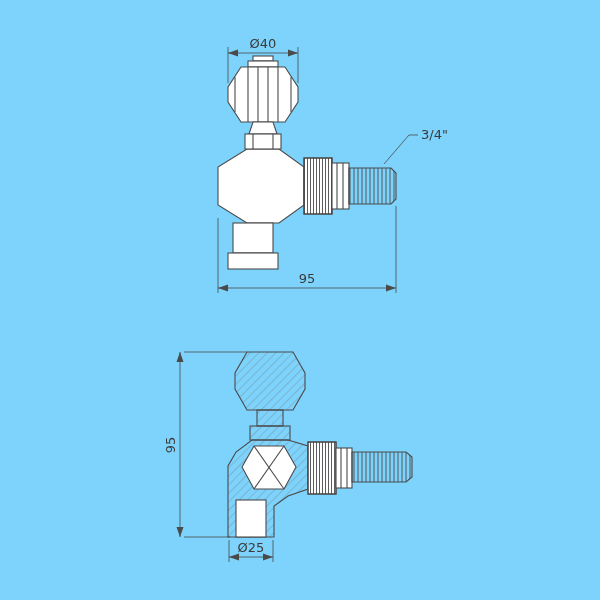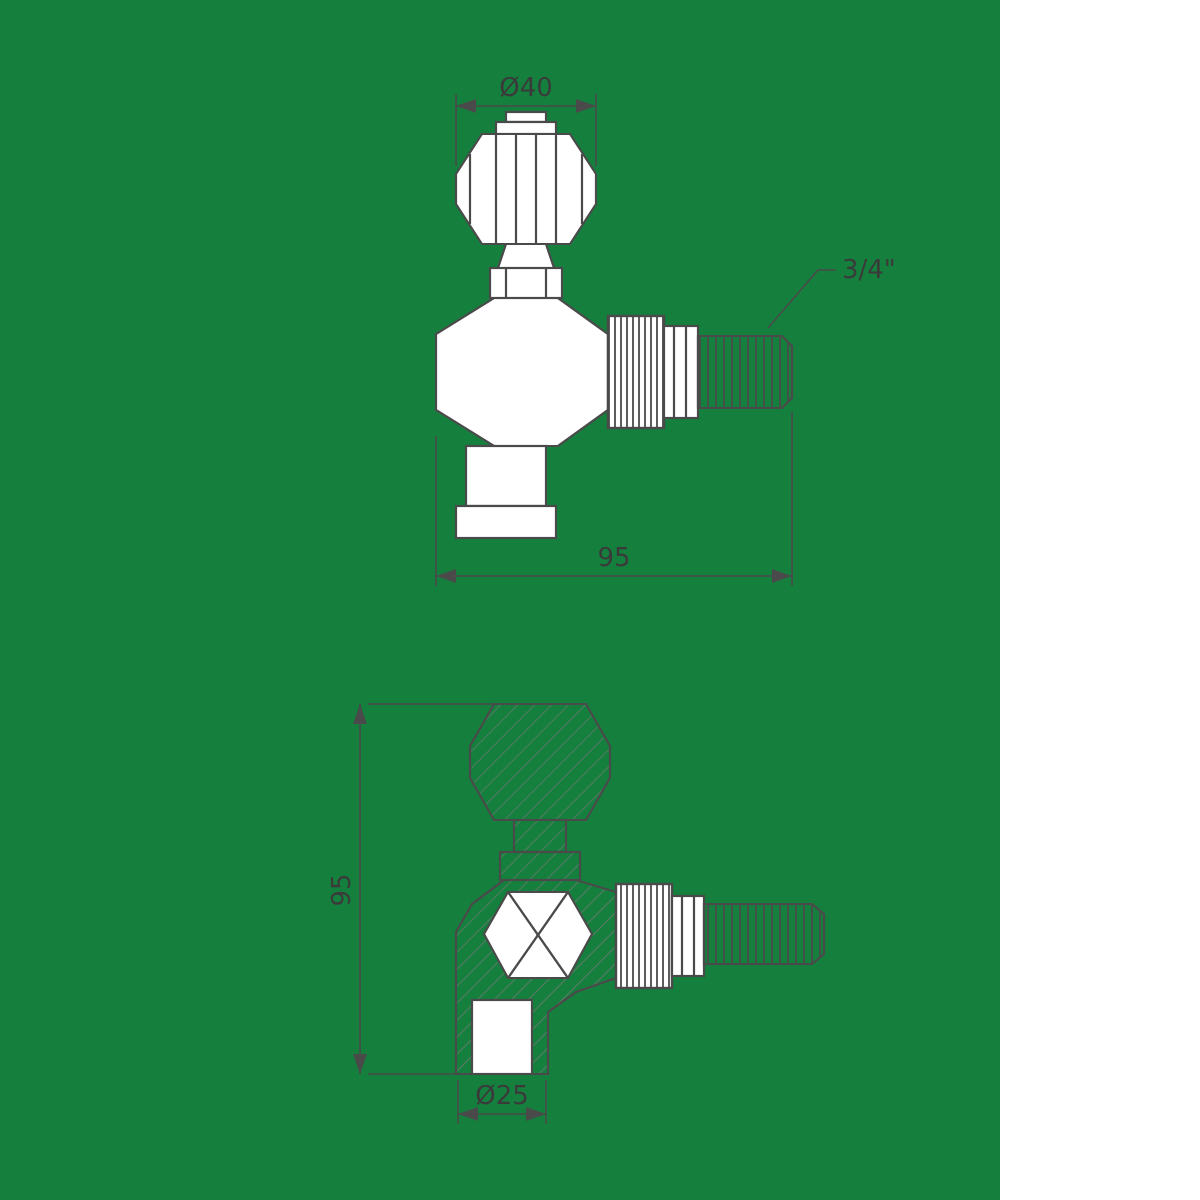--- a/index.html
+++ b/index.html
@@ -1,16 +1,16 @@
 <!DOCTYPE html>
 <html><head>
 <meta charset="utf-8">
 <style>
   html,body{margin:0;padding:0;background:#ffffff;width:600px;height:600px;overflow:hidden;}
-  .canvas{width:500px;height:600px;background:#15803d;}
+  .canvas{width:600px;height:600px;background:#7dd3fc;}
   svg{display:block;}
   .ln{fill:none;stroke:#4a4a4a;stroke-width:1.1;}
   .wh{fill:#ffffff;stroke:#4a4a4a;stroke-width:1.1;}
   .s{stroke:#4a4a4a;stroke-width:1.1;}
   .dim{fill:none;stroke:#4a4a4a;stroke-width:0.8;}
   .arr{fill:#4a4a4a;stroke:none;}
   .txt{font:13px "DejaVu Sans","Liberation Sans",sans-serif;fill:#3a3a3a;}
 </style>
 </head>
 <body>

